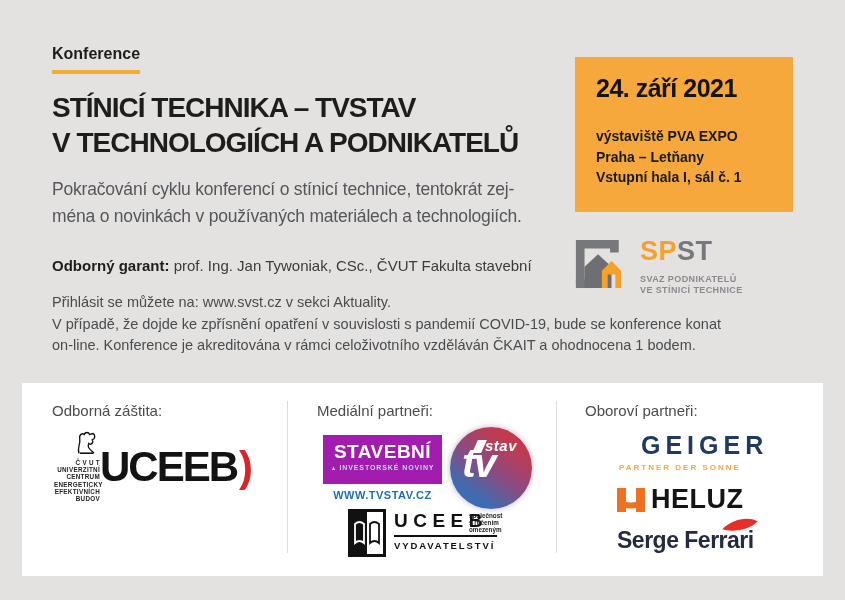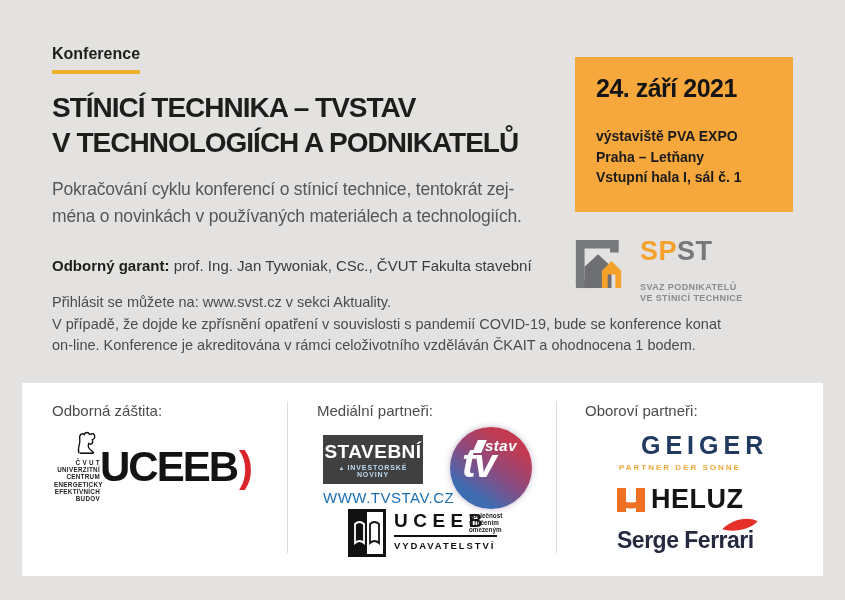--- a/index.html
+++ b/index.html
@@ -27,46 +27,46 @@
   .event-date { position:absolute; left:21px; top:17px; font-size:25px; font-weight:bold; color:#141414; letter-spacing:-0.5px; }
   .event-venue { position:absolute; left:21px; top:69px; font-size:14px; font-weight:bold;
                  line-height:20.5px; color:#1a1a1a; }
 
   
   .spst-icon { left:572px; top:237px; width:54px; height:52px; }
   .spst-text { left:640px; top:238px; }
   .spst-word { font-size:27px; font-weight:bold; letter-spacing:0.5px; line-height:27px; }
   .spst-word .o { color:#f5a12b; }
   .spst-word .g { color:#77787b; }
-  .spst-tag { margin-top:17px; font-size:9px; font-weight:bold; line-height:10.5px;
+  .spst-tag { margin-top:9px; font-size:9px; font-weight:bold; line-height:10.5px;
               color:#8a8b8e; letter-spacing:0.4px; }
 
   
   .panel { left:22px; top:383px; width:801px; height:193px; background:#ffffff; }
   .divider { position:absolute; top:18px; width:1px; height:152px; background:#dcdcdc; }
   .div1 { left:265px; } .div2 { left:534px; }
   .col-label { position:absolute; top:19px; font-size:15px; color:#4b4b4d; }
   .lbl1 { left:30px; } .lbl2 { left:295px; } .lbl3 { left:563px; }
 
   
   .cvut-block { position:absolute; left:32px; top:47px; width:46px; text-align:right; }
   .cvut-lion { width:28px; height:25px; margin-left:14px; }
   .cvut-line { font-size:6.3px; line-height:7.2px; font-weight:bold; color:#222; letter-spacing:0.3px; }
   .uceeb-word { position:absolute; left:78px; top:60px; font-size:42px; font-weight:bold;
                 letter-spacing:-2px; color:#131313; }
   .uceeb-word .paren { color:#d9252a; margin-left:2px; }
 
   
-  .stavebni-box { position:absolute; left:301px; top:52px; width:100px; height:49px;
-                  background:#404040; text-align:center; color:#fff; }
+  .stavebni-box { position:absolute; left:301px; top:52px; width:119px; height:49px;
+                  background:#a21caf; text-align:center; color:#fff; }
   .stavebni-title { margin-top:6px; font-size:19px; font-weight:bold; letter-spacing:0.5px; }
   .stavebni-sub { margin-top:1px; font-size:7px; font-weight:bold; letter-spacing:0.9px; color:#bfd9ef; }
   .stavebni-sub .tri { font-size:6px; margin-right:2px; }
   .stavebni-url { position:absolute; left:301px; top:106px; width:119px; text-align:center;
-                  font-size:15px; font-weight:normal; letter-spacing:0.5px; color:#1c6fb5; }
+                  font-size:11px; font-weight:bold; letter-spacing:0.5px; color:#1c6fb5; }
 
   
   .tvstav { position:absolute; left:428px; top:44px; width:82px; height:82px; border-radius:50%;
             background:linear-gradient(215deg,#c23a50 22%,#8d4a7f 50%,#3e6cb1 78%);
             box-shadow:0 0 6px rgba(120,90,140,.45); overflow:hidden; }
   .tvstav .stav { position:absolute; top:10px; left:35px; font-size:15px; font-weight:bold;
                   font-style:italic; color:#fff; letter-spacing:0.5px; }
   .tvstav .wedge { position:absolute; top:13px; left:25px; width:9px; height:13px;
                    background:#fff; transform:skewX(-24deg); }
   .tvstav .tv { position:absolute; top:13px; left:12px; font-size:41px; font-weight:bold;

